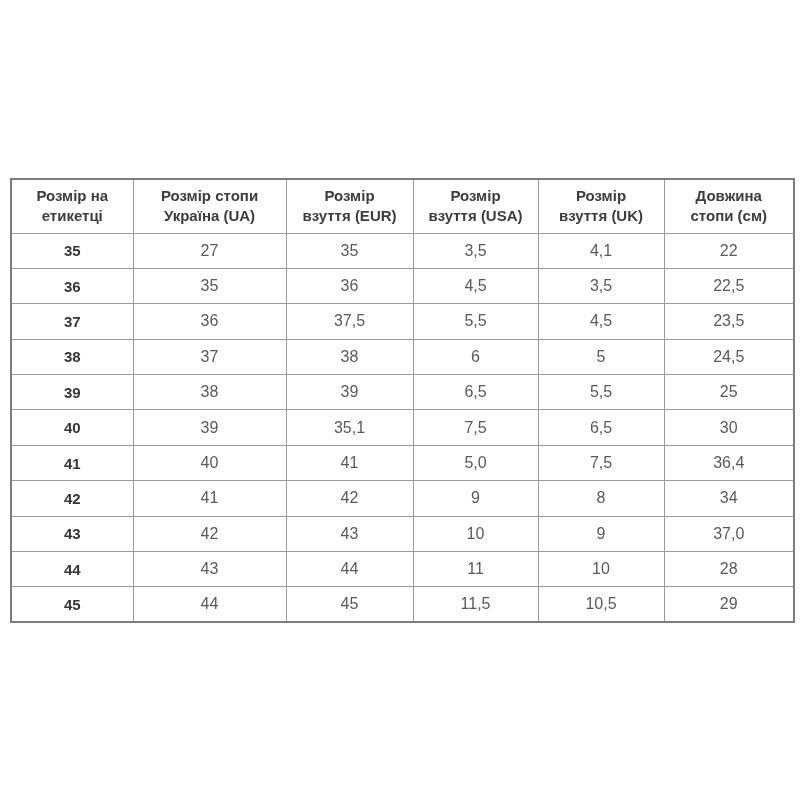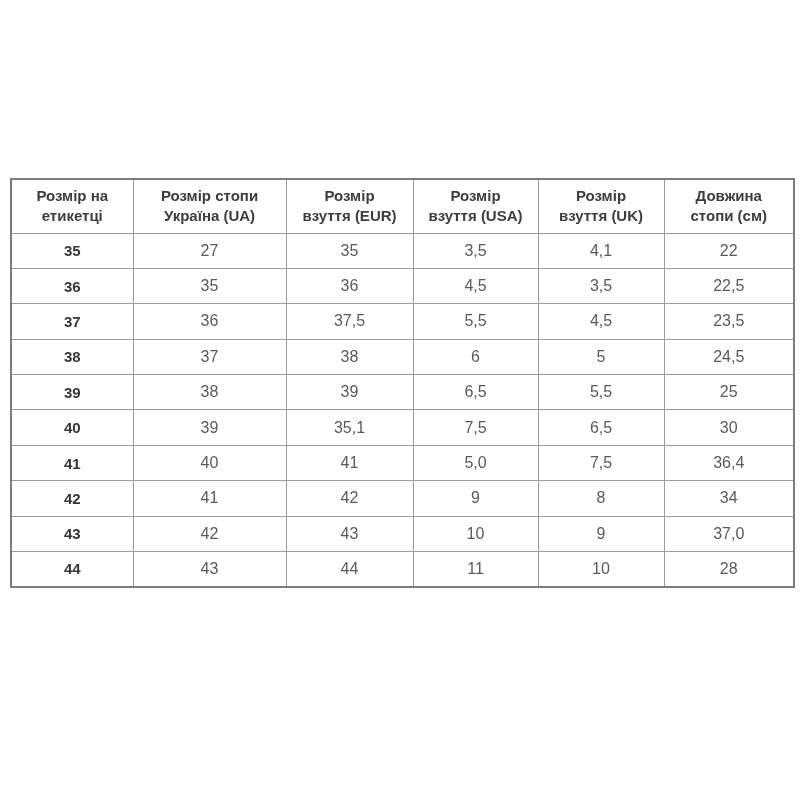--- a/index.html
+++ b/index.html
@@ -164,15 +164,23 @@
         <td>37,0</td>
       </tr>
       <tr>
         <td>44</td>
         <td>43</td>
         <td>44</td>
         <td>11</td>
         <td>10</td>
         <td>28</td>
       </tr>
+      <tr>
+        <td>45</td>
+        <td>44</td>
+        <td>45</td>
+        <td>11,5</td>
+        <td>10,5</td>
+        <td>29</td>
+      </tr>
     </tbody>
   </table>
 </div>
 
 </body></html>

